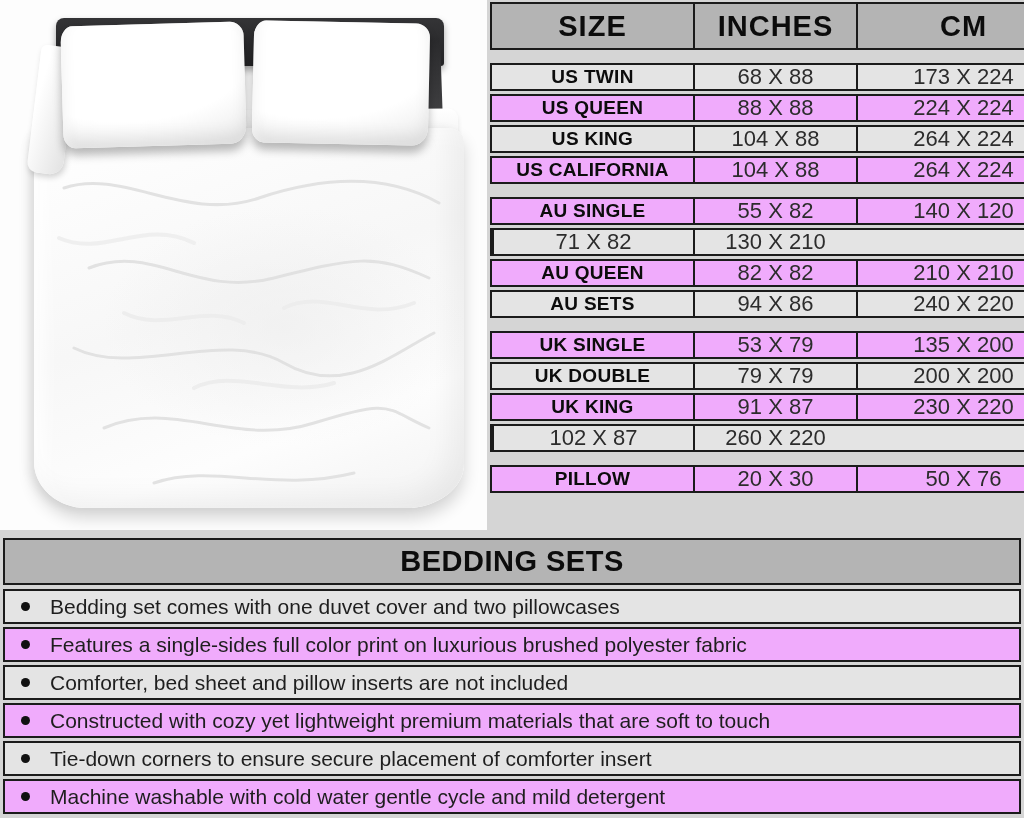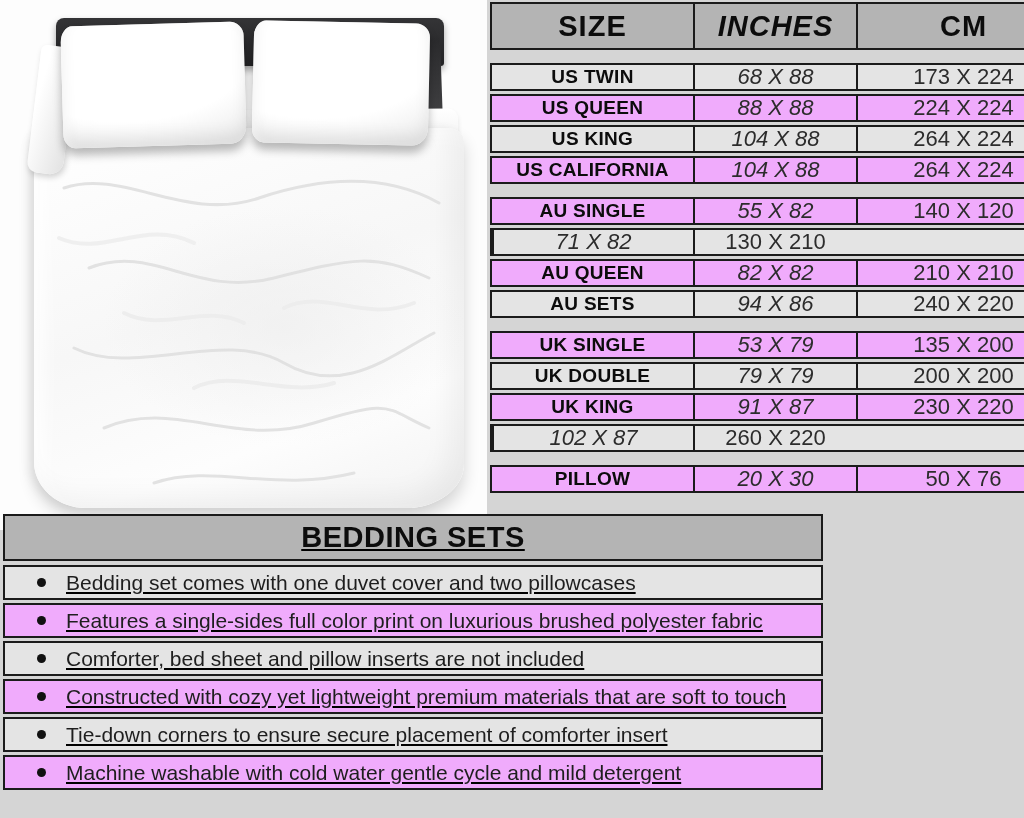--- a/index.html
+++ b/index.html
@@ -64,38 +64,38 @@
   .thead-row { height:44px; background:#b4b4b4; }
   .thead-cell {
     display:flex; align-items:center; justify-content:center;
     font-weight:bold; font-size:29px; letter-spacing:1px; color:#0c0c0c;
   }
   .trow { height:24px; }
   .group { margin-top:13px; display:flex; flex-direction:column; gap:3px; }
   .group .trow { border:2px solid #1b1b1b; height:28px; }
   .group-head-gap { }
   .cell { display:flex; align-items:center; justify-content:center; overflow:hidden; white-space:nowrap; }
-  .cell.c2, .thead-cell.c2 { border-left:2px solid #1b1b1b;font-style:italic; }
+  .cell.c2, .thead-cell.c2 { border-left:2px solid #1b1b1b; }
   .cell.c3, .thead-cell.c3 { border-left:2px solid #1b1b1b; }
   .cell.size { font-weight:bold; font-size:19px; color:#0c0c0c; letter-spacing:.3px; }
   .cell.val  { font-size:22px; color:#2c2c2c; }
   .row-light { background:#e4e4e4; }
   .row-dark  { background:#f0abfc; }
 
   
-  .info { position:absolute; left:3px; top:514px; width:820px;text-decoration:underline; }
+  .info { position:absolute; left:3px; top:538px; width:1018px; }
   .info-title-bar {
     border:2px solid #1b1b1b; background:#b4b4b4; height:47px;
     display:flex; align-items:center; justify-content:center;
   }
   .info-title { font-weight:bold; font-size:29px; color:#0c0c0c; letter-spacing:.5px; }
   .bullets { margin-top:4px; display:flex; flex-direction:column; gap:3px; }
   .bullet-row {
     border:2px solid #1b1b1b; height:35px;
-    display:flex; align-items:center; padding-left:32px;
+    display:flex; align-items:center; padding-left:16px;
   }
   .bullet-dot { width:9px; height:9px; border-radius:50%; background:#111; margin-right:20px; flex:0 0 auto; }
   .bullet-text { font-size:21px; color:#1e1e1e; white-space:nowrap; }
 </style>
 </head>
 <body>
 
 <div class="photo-panel">
   <div class="headboard"></div>
   <div class="headboard-post post-left"></div>

